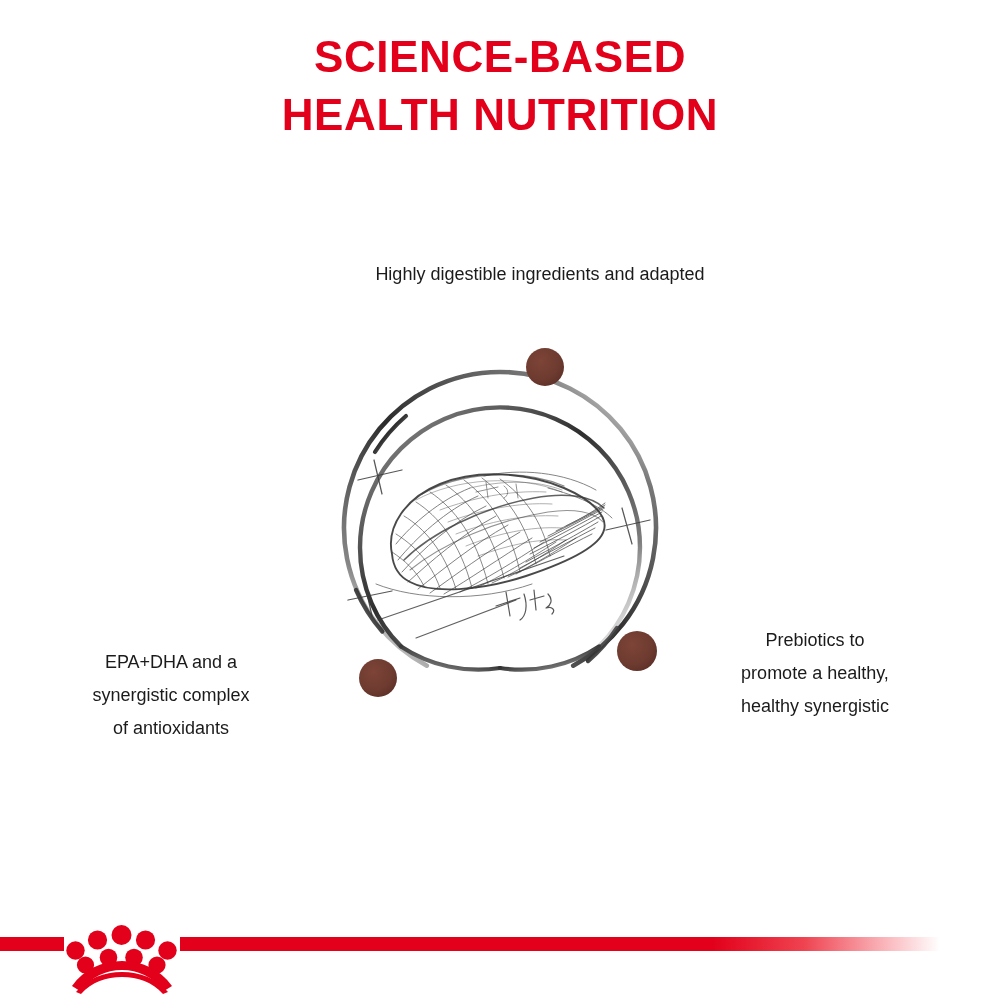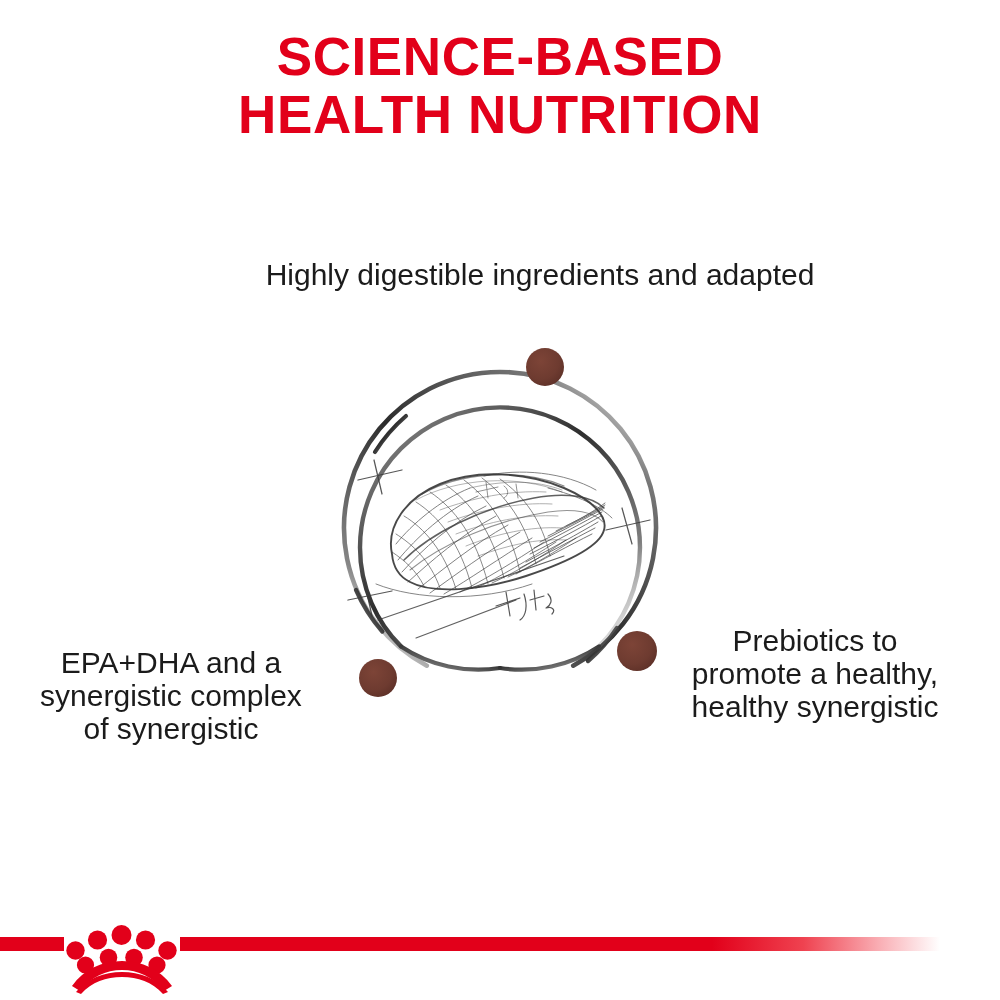--- a/index.html
+++ b/index.html
@@ -27,36 +27,36 @@
   
   .headline {
     position: absolute;
     top: 28px;
     left: 0;
     width: 1000px;
     text-align: center;
     color: #E2001A;
     font-family: "Liberation Sans", sans-serif;
     font-weight: bold;
-    font-size: 53px;
+    font-size: 44px;
     line-height: 58px;
     letter-spacing: 0.6px;
   }
   .headline .hl-line {
     display: block;
     white-space: nowrap;
   }
 
   
   .caption {
     position: absolute;
     color: #1b1b1b;
     font-family: "Liberation Sans", sans-serif;
     font-weight: normal;
-    font-size: 30px;
+    font-size: 18px;
     line-height: 33px;
     text-align: center;
   }
   .caption .cap-line {
     display: block;
     white-space: nowrap;
   }
   .caption-top {
     top: 258px;
     left: 200px;
@@ -140,21 +140,21 @@
     <span class="hl-line">HEALTH NUTRITION</span>
   </div>
 
   <div class="caption caption-top">
     <span class="cap-line">Highly digestible ingredients and adapted</span>
   </div>
 
   <div class="caption caption-left">
     <span class="cap-line">EPA+DHA and a</span>
     <span class="cap-line">synergistic complex</span>
-    <span class="cap-line">of synergistic</span>
+    <span class="cap-line">of antioxidants</span>
   </div>
 
   <div class="caption caption-right">
     <span class="cap-line">Prebiotics to</span>
     <span class="cap-line">promote a healthy,</span>
     <span class="cap-line">healthy synergistic</span>
   </div>
 
   <div class="diagram">
     <svg viewBox="0 0 360 360" xmlns="http://www.w3.org/2000/svg">

